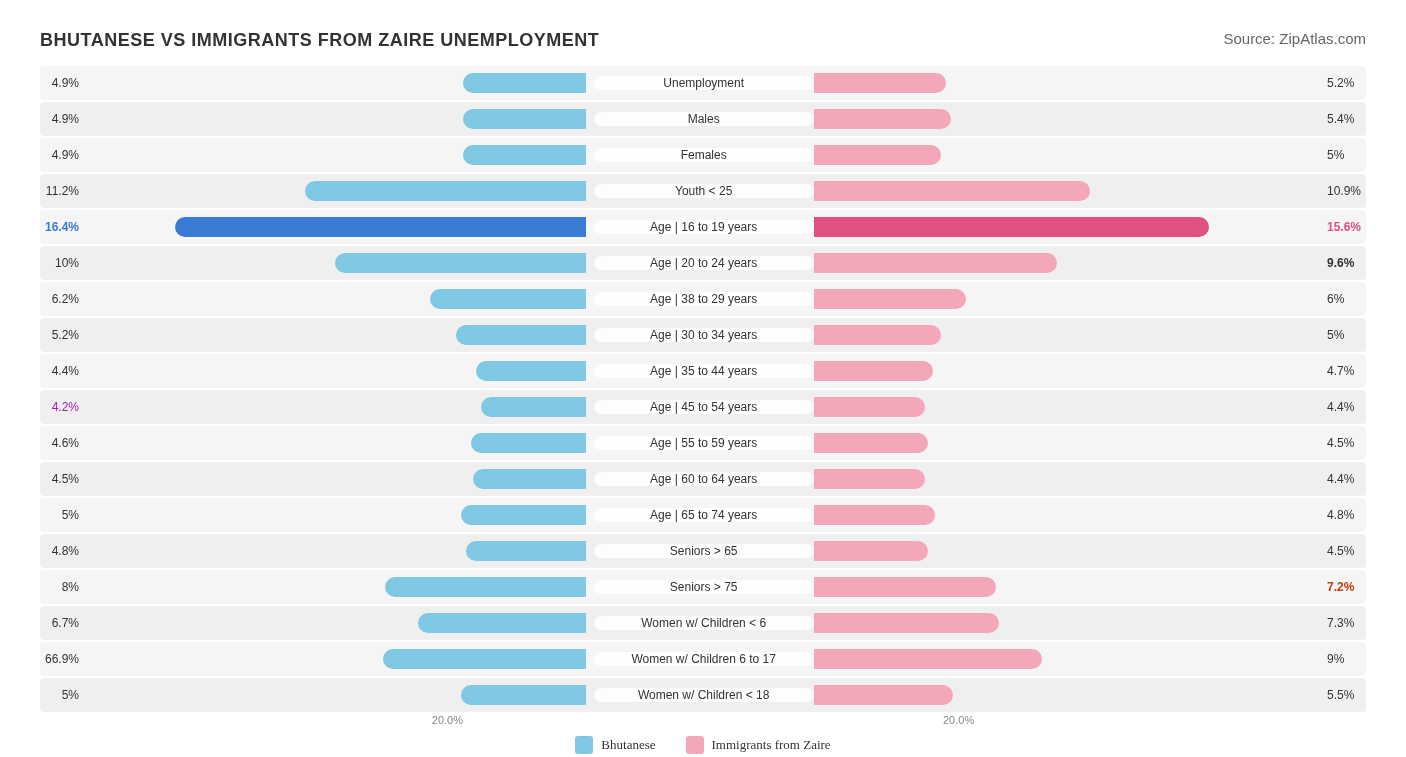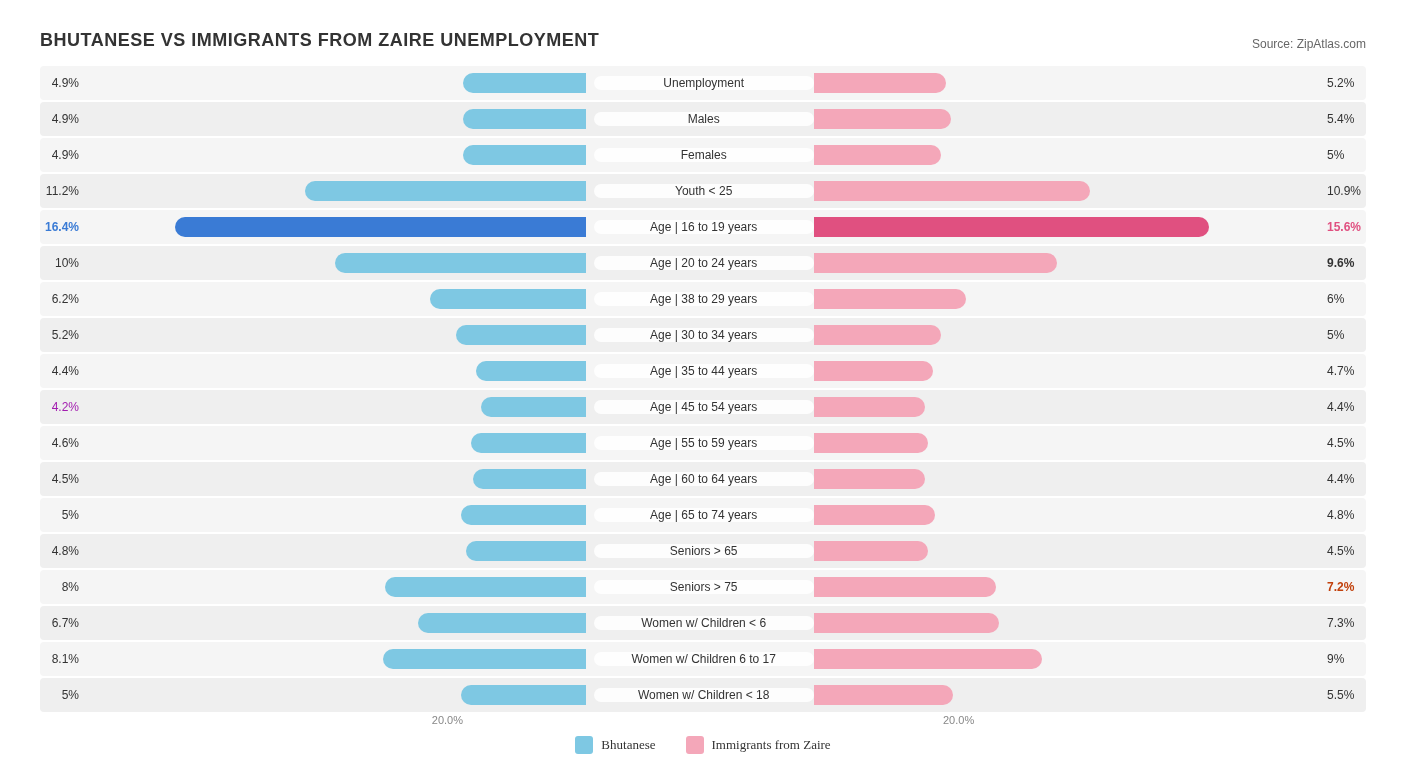--- a/index.html
+++ b/index.html
@@ -11,32 +11,32 @@
       min-height: 757px;
     }
     .chart-container {
       width: 100%;
       background: #fff;
       padding: 10px 20px 20px 20px;
     }
     .chart-header {
       display: flex;
       justify-content: space-between;
-      align-items: flex-end;
+      align-items: flex-start;
       margin-bottom: 15px;
     }
     .chart-title {
       font-size: 18px;
       font-weight: bold;
       text-transform: uppercase;
       color: #333;
       letter-spacing: 0.5px;
     }
     .chart-source {
-      font-size: 12px;
+      font-size: 15px;
       color: #666;
       text-align: right;
     }
     .chart-body {
       width: 100%;
     }
     .bar-row {
       display: flex;
       align-items: center;
       margin-bottom: 2px;
@@ -414,21 +414,21 @@
       <div class="center-label">Women w/ Children &lt; 6</div>
       <div class="right-section">
         <div class="right-bar-wrap">
           <div class="right-bar" style="width:36.5%;background:#f4a7b9;"></div>
         </div>
         <div class="right-value" style="color:#333;font-weight:normal">7.3%</div>
       </div>
     </div>
       <div class="bar-row">
       <div class="left-section">
-        <div class="left-value" style="color:#333;font-weight:normal">8.1%</div>
+        <div class="left-value" style="color:#333;font-weight:normal">66.9%</div>
         <div class="left-bar-wrap">
           <div class="left-bar" style="width:40.5%;background:#7ec8e3;"></div>
         </div>
       </div>
       <div class="center-label">Women w/ Children 6 to 17</div>
       <div class="right-section">
         <div class="right-bar-wrap">
           <div class="right-bar" style="width:45%;background:#f4a7b9;"></div>
         </div>
         <div class="right-value" style="color:#333;font-weight:normal">9%</div>

